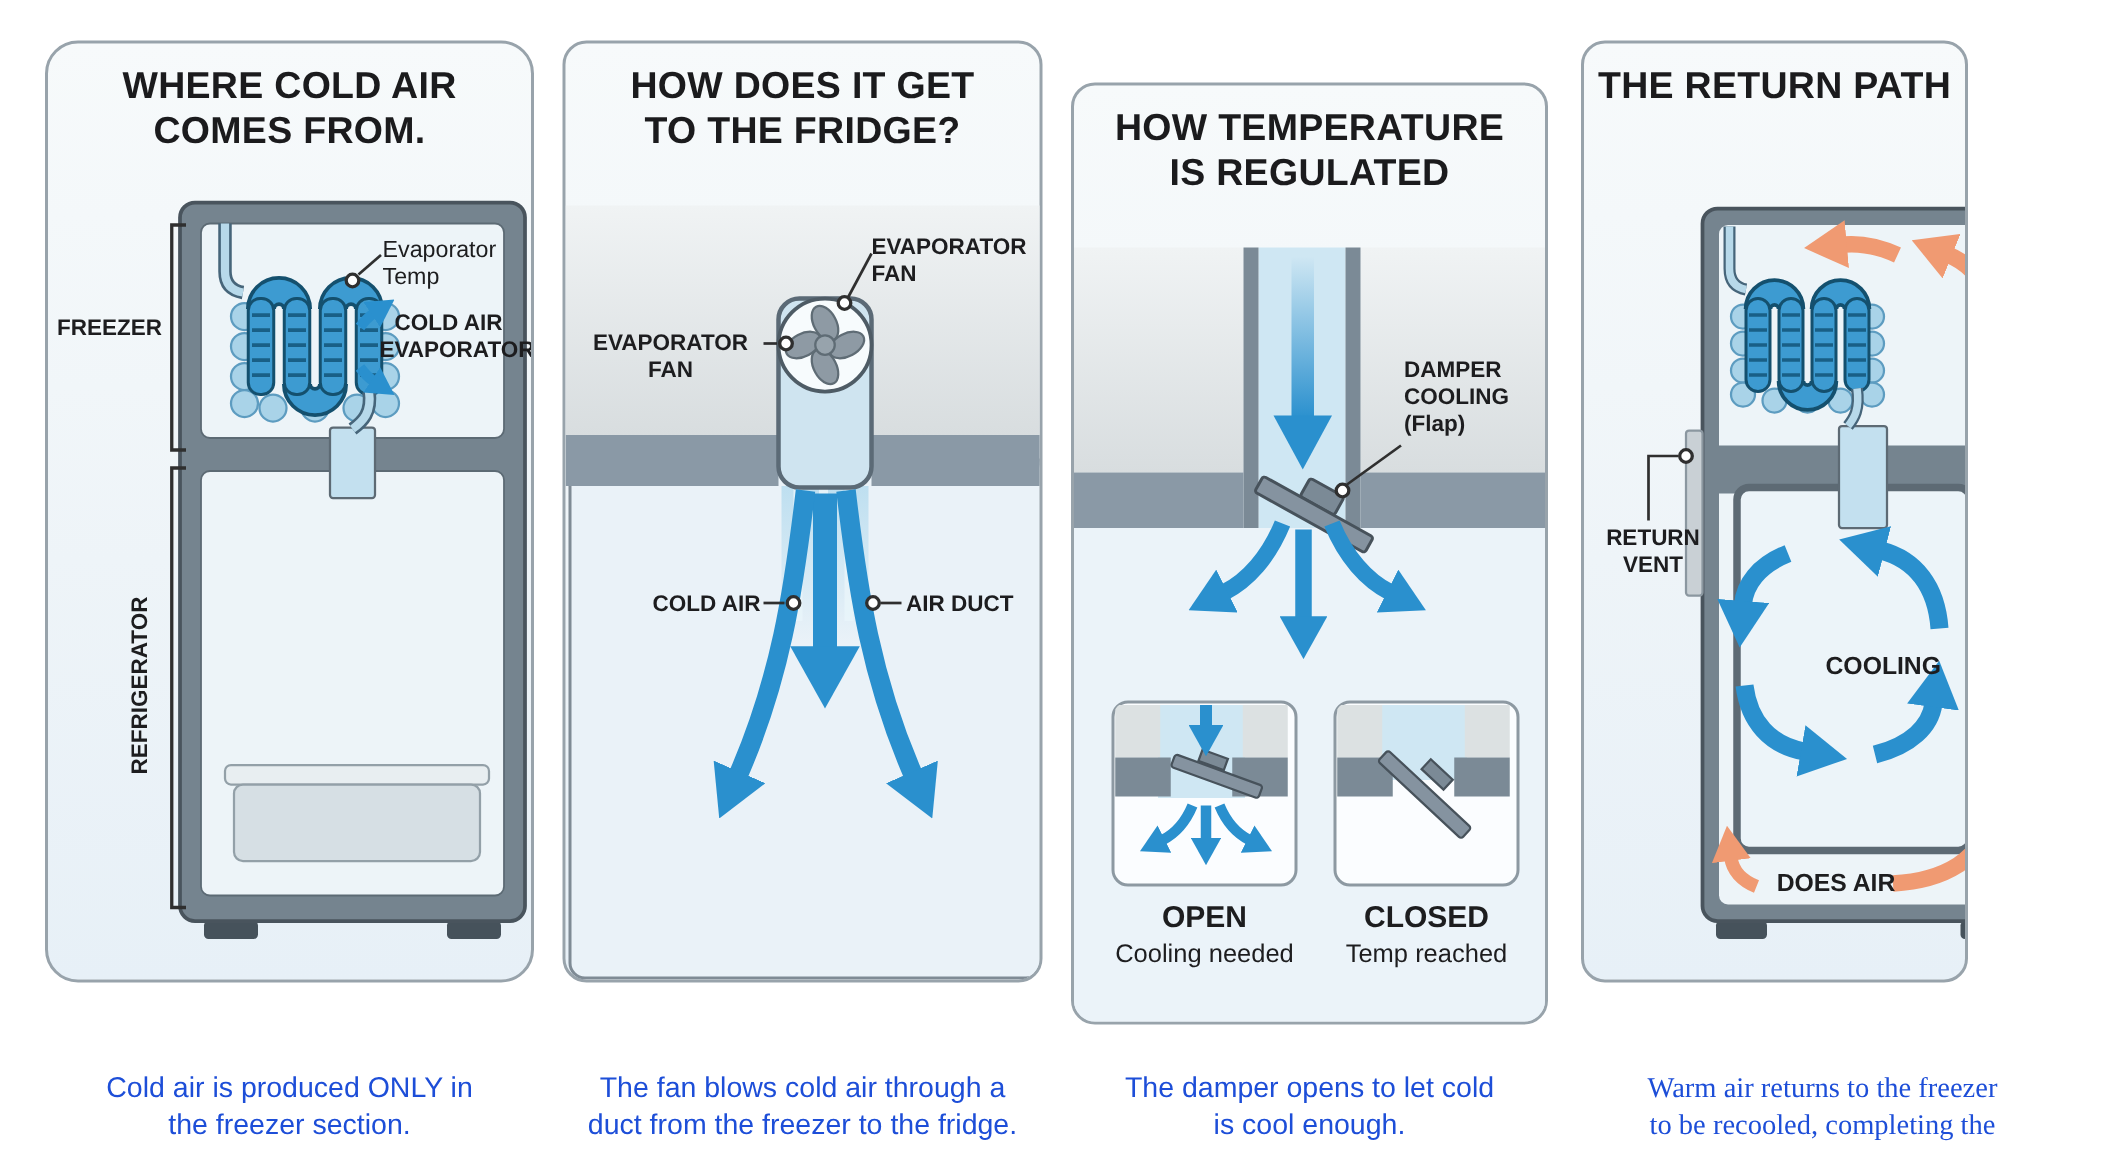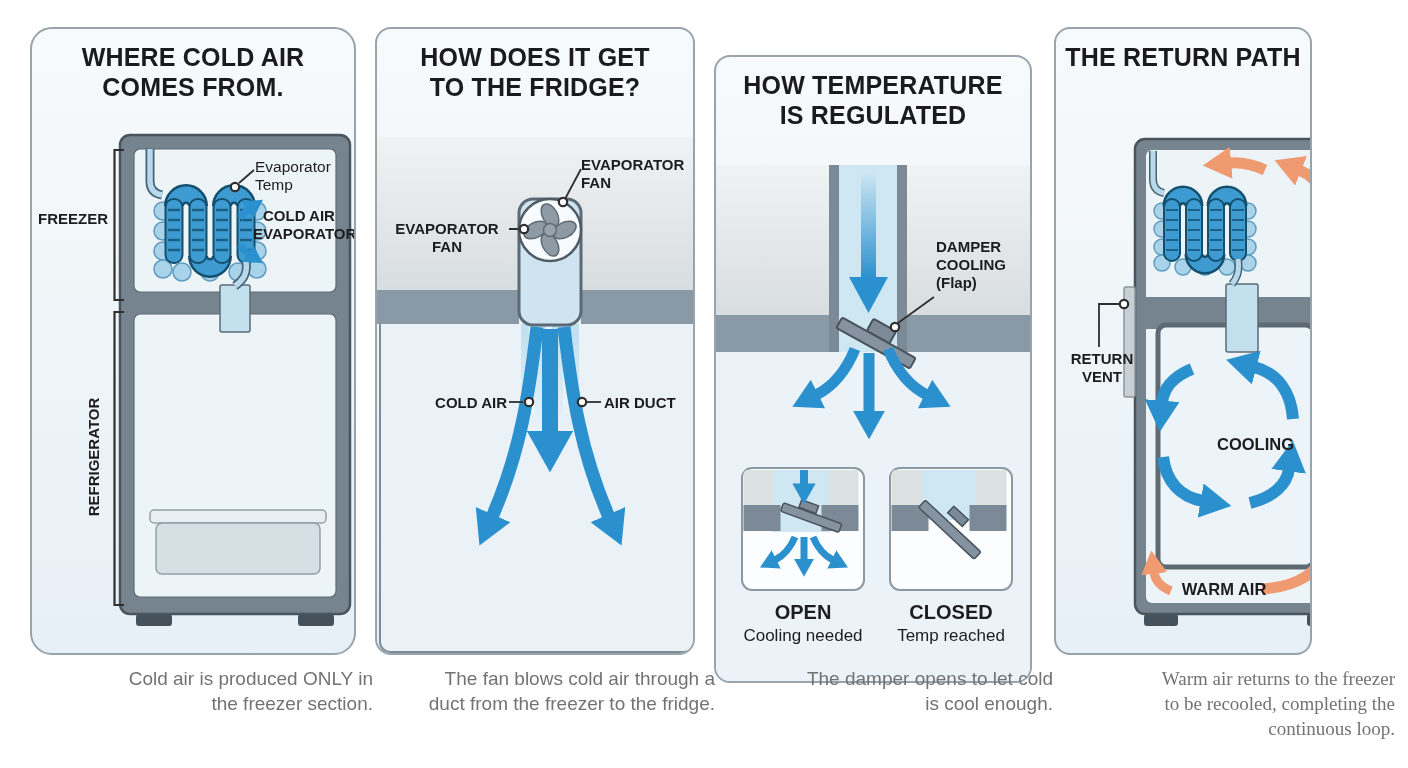--- a/index.html
+++ b/index.html
@@ -6,21 +6,21 @@
   body{width:1408px;height:768px;position:relative;overflow:hidden;
        font-family:"Liberation Sans",sans-serif;color:#1d1d1f;}
   .panel{position:absolute;top:27px;height:628px;border:2px solid #98a3ab;border-radius:16px;
          background:linear-gradient(180deg,#f7fafb 0%,#eef4f8 55%,#e7f0f7 100%);
          overflow:hidden;box-sizing:border-box;}
   .panel svg{position:absolute;left:0;top:0;}
   .lbl{position:absolute;line-height:18px;font-size:15px;}
   .bold{font-weight:700;}
   .title{position:absolute;top:13px;left:0;right:0;text-align:center;
          font-size:25px;font-weight:700;line-height:30px;color:#1b1b1d;letter-spacing:.2px;}
-  .caption{position:absolute;width:360px;text-align:right;font-size:19px;line-height:25px;color:#737373;}
+  .caption{position:absolute;width:360px;text-align:center;font-size:19px;line-height:25px;color:#1d4ed8;margin-top:47px;}
   .rot{transform:rotate(-90deg);}
 </style>
 </head>
 <body>
 
 <div class="panel" style="left:30px;width:326px;border-radius:22px;">
   <svg width="326" height="628" viewBox="0 0 326 628">
     <defs>
       <marker id="mb1" viewBox="0 0 2.6 2.9" markerWidth="2.6" markerHeight="2.9" refX="0.2" refY="1.45" orient="auto">
         <path d="M0,0 L2.6,1.45 L0,2.9 z" fill="#2a90ce"></path>
@@ -354,21 +354,21 @@
       <path d="M43,318 V275 H63" fill="none" stroke="#2f2f2f" stroke-width="1.8"></path>
       <circle cx="68" cy="275" r="4.2" fill="#fff" stroke="#2f2f2f" stroke-width="2.2"></circle>
     </g>
   </svg>
   <div class="title">THE RETURN PATH</div>
   <div class="lbl bold" style="left:6px;top:321px;width:80px;text-align:center;">
     <div>RETURN</div>
     <div>VENT</div>
   </div>
   <div class="lbl bold" style="left:98px;top:406px;width:140px;text-align:right;font-size:16.5px;">COOLING</div>
-  <div class="lbl bold" style="left:98px;top:551px;width:140px;text-align:center;font-size:16.5px;">WARM AIR</div>
+  <div class="lbl bold" style="left:98px;top:551px;width:140px;text-align:center;font-size:16.5px;">DOES AIR</div>
 </div>
 
 <div class="caption" style="left:13px;top:666px;">
   <div>Cold air is produced ONLY in</div>
   <div>the freezer section.</div>
 </div>
 <div class="caption" style="left:355px;top:666px;">
   <div>The fan blows cold air through a</div>
   <div>duct from the freezer to the fridge.</div>
 </div>

